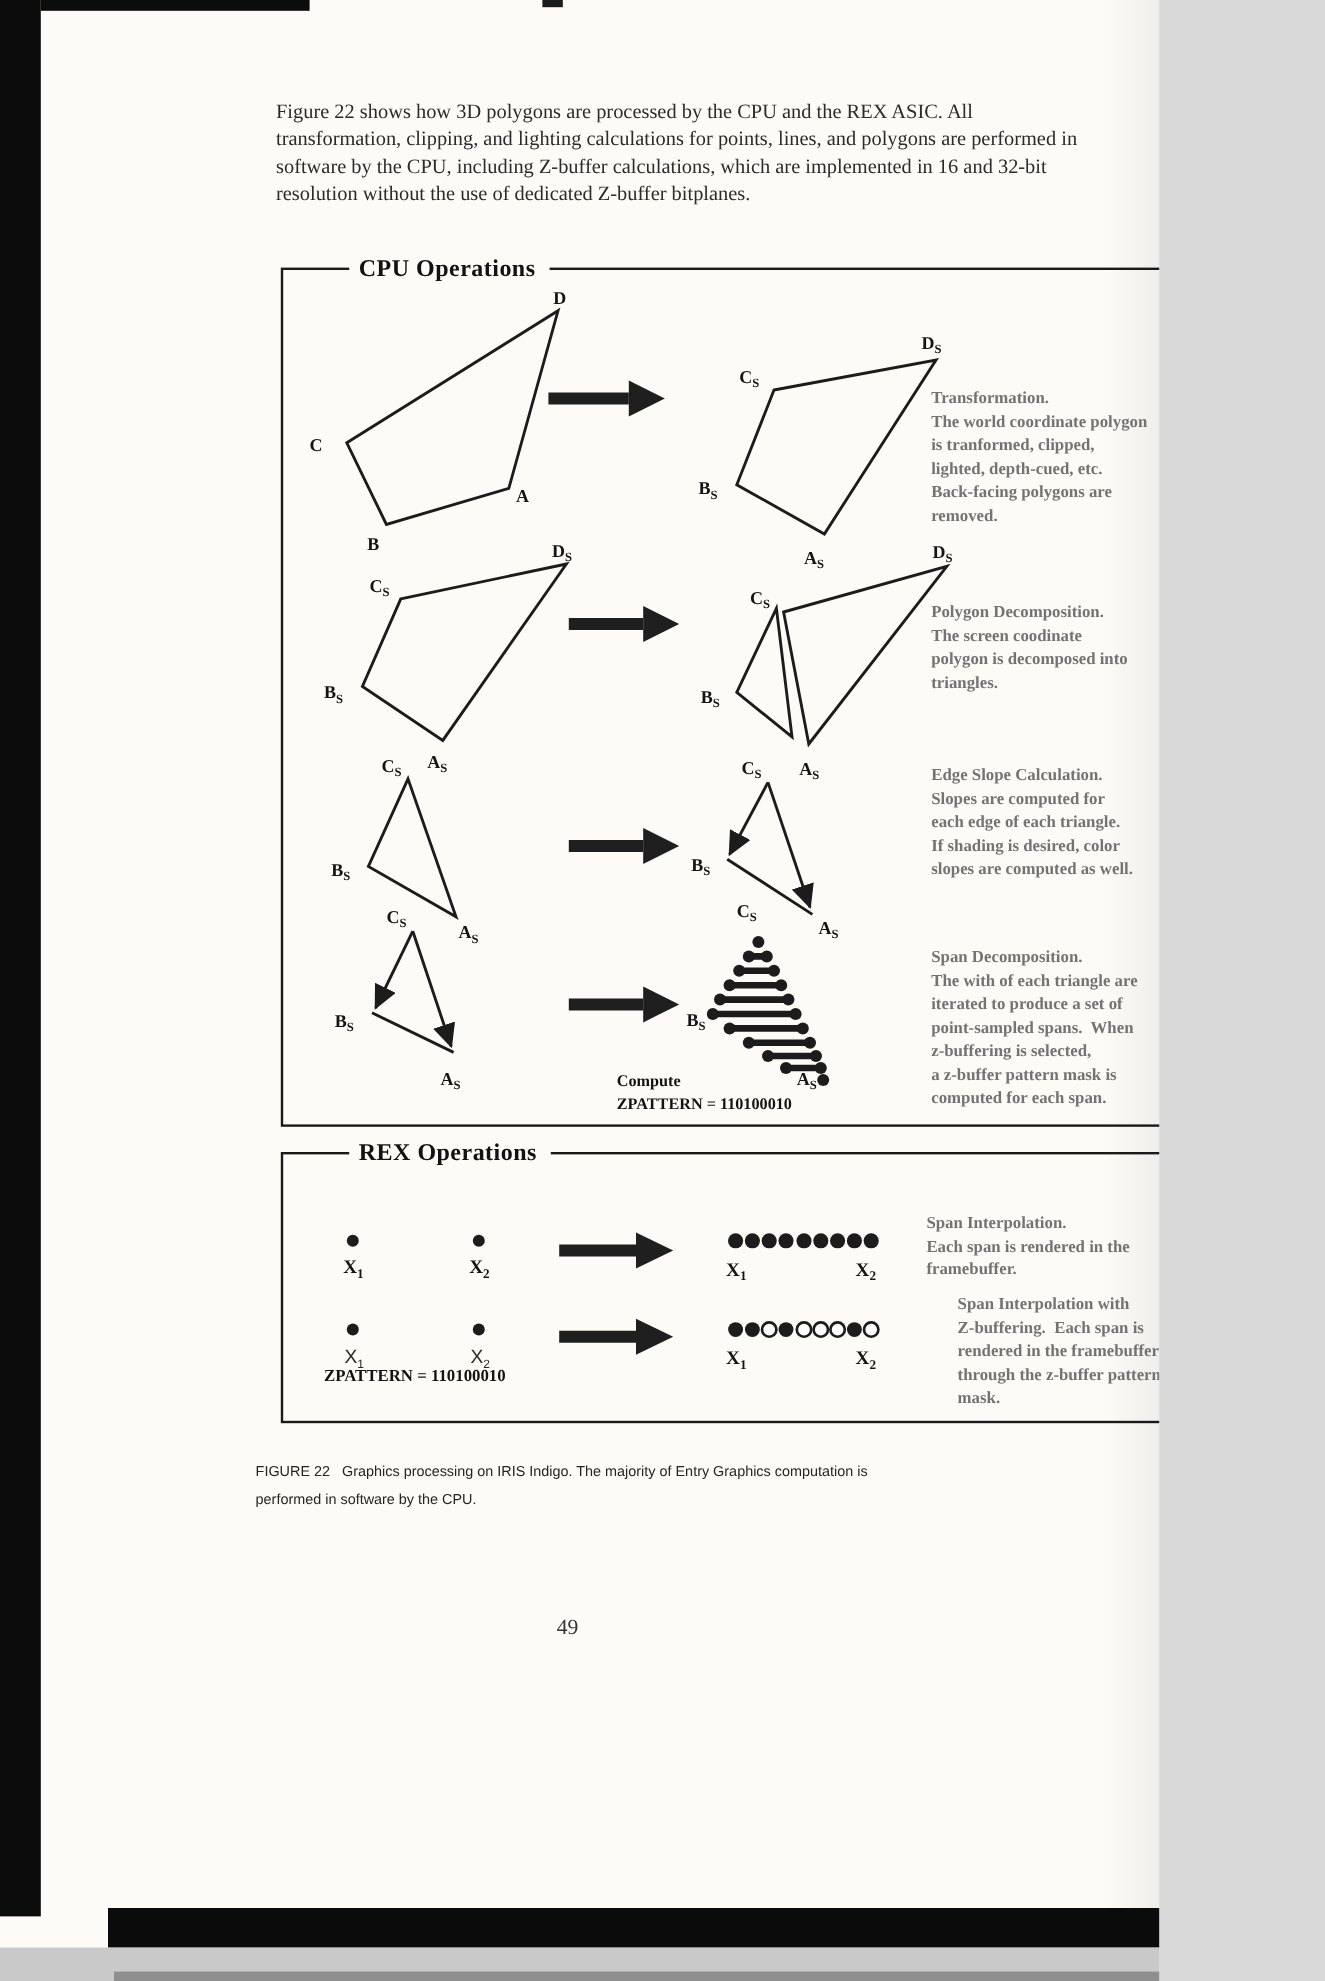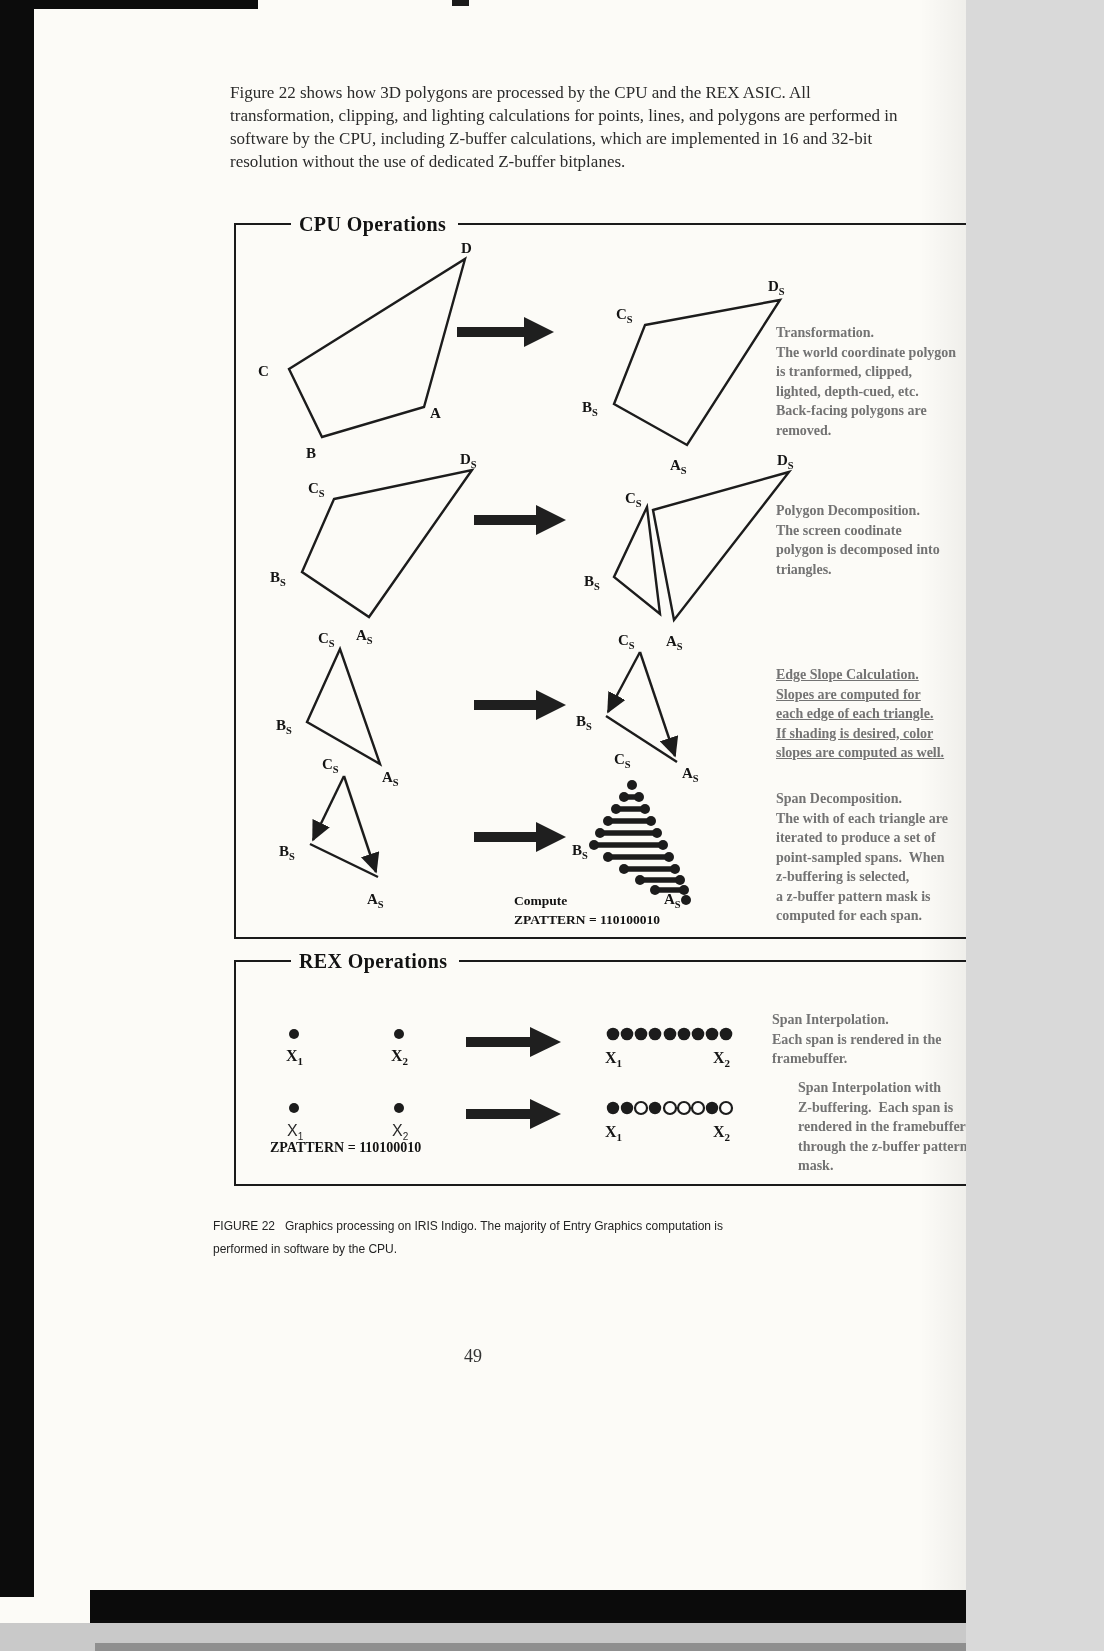--- a/index.html
+++ b/index.html
@@ -29,21 +29,21 @@
     position:absolute; top:-13px; left:40px; background:#fcfbf7;
     padding:0 12px 0 8px; font-weight:bold; font-size:20px; color:#121212;
     letter-spacing:0.4px; line-height:24px;margin-left:15px;
   }
   .desc {
     position:absolute; font-weight:bold; font-size:14px; line-height:19.5px;
     color:#737373; white-space:pre;
   }
   .d1 { left:540px; top:98px; }
   .d2 { left:540px; top:276px; }
-  .d3 { left:540px; top:440px;text-decoration:underline; }
+  .d3 { left:540px; top:412px; }
   .d4 { left:540px; top:564px; }
   .dA { left:536px; top:48px; }
   .dB { left:562px; top:116px; }
   .compute {
     position:absolute; left:278px; top:666px; font-weight:bold; font-size:13.5px;
     line-height:19px; color:#131313; white-space:pre;
   }
   .zpattern {
     position:absolute; left:34px; top:178px; font-weight:bold; font-size:14px; color:#131313;
   }

